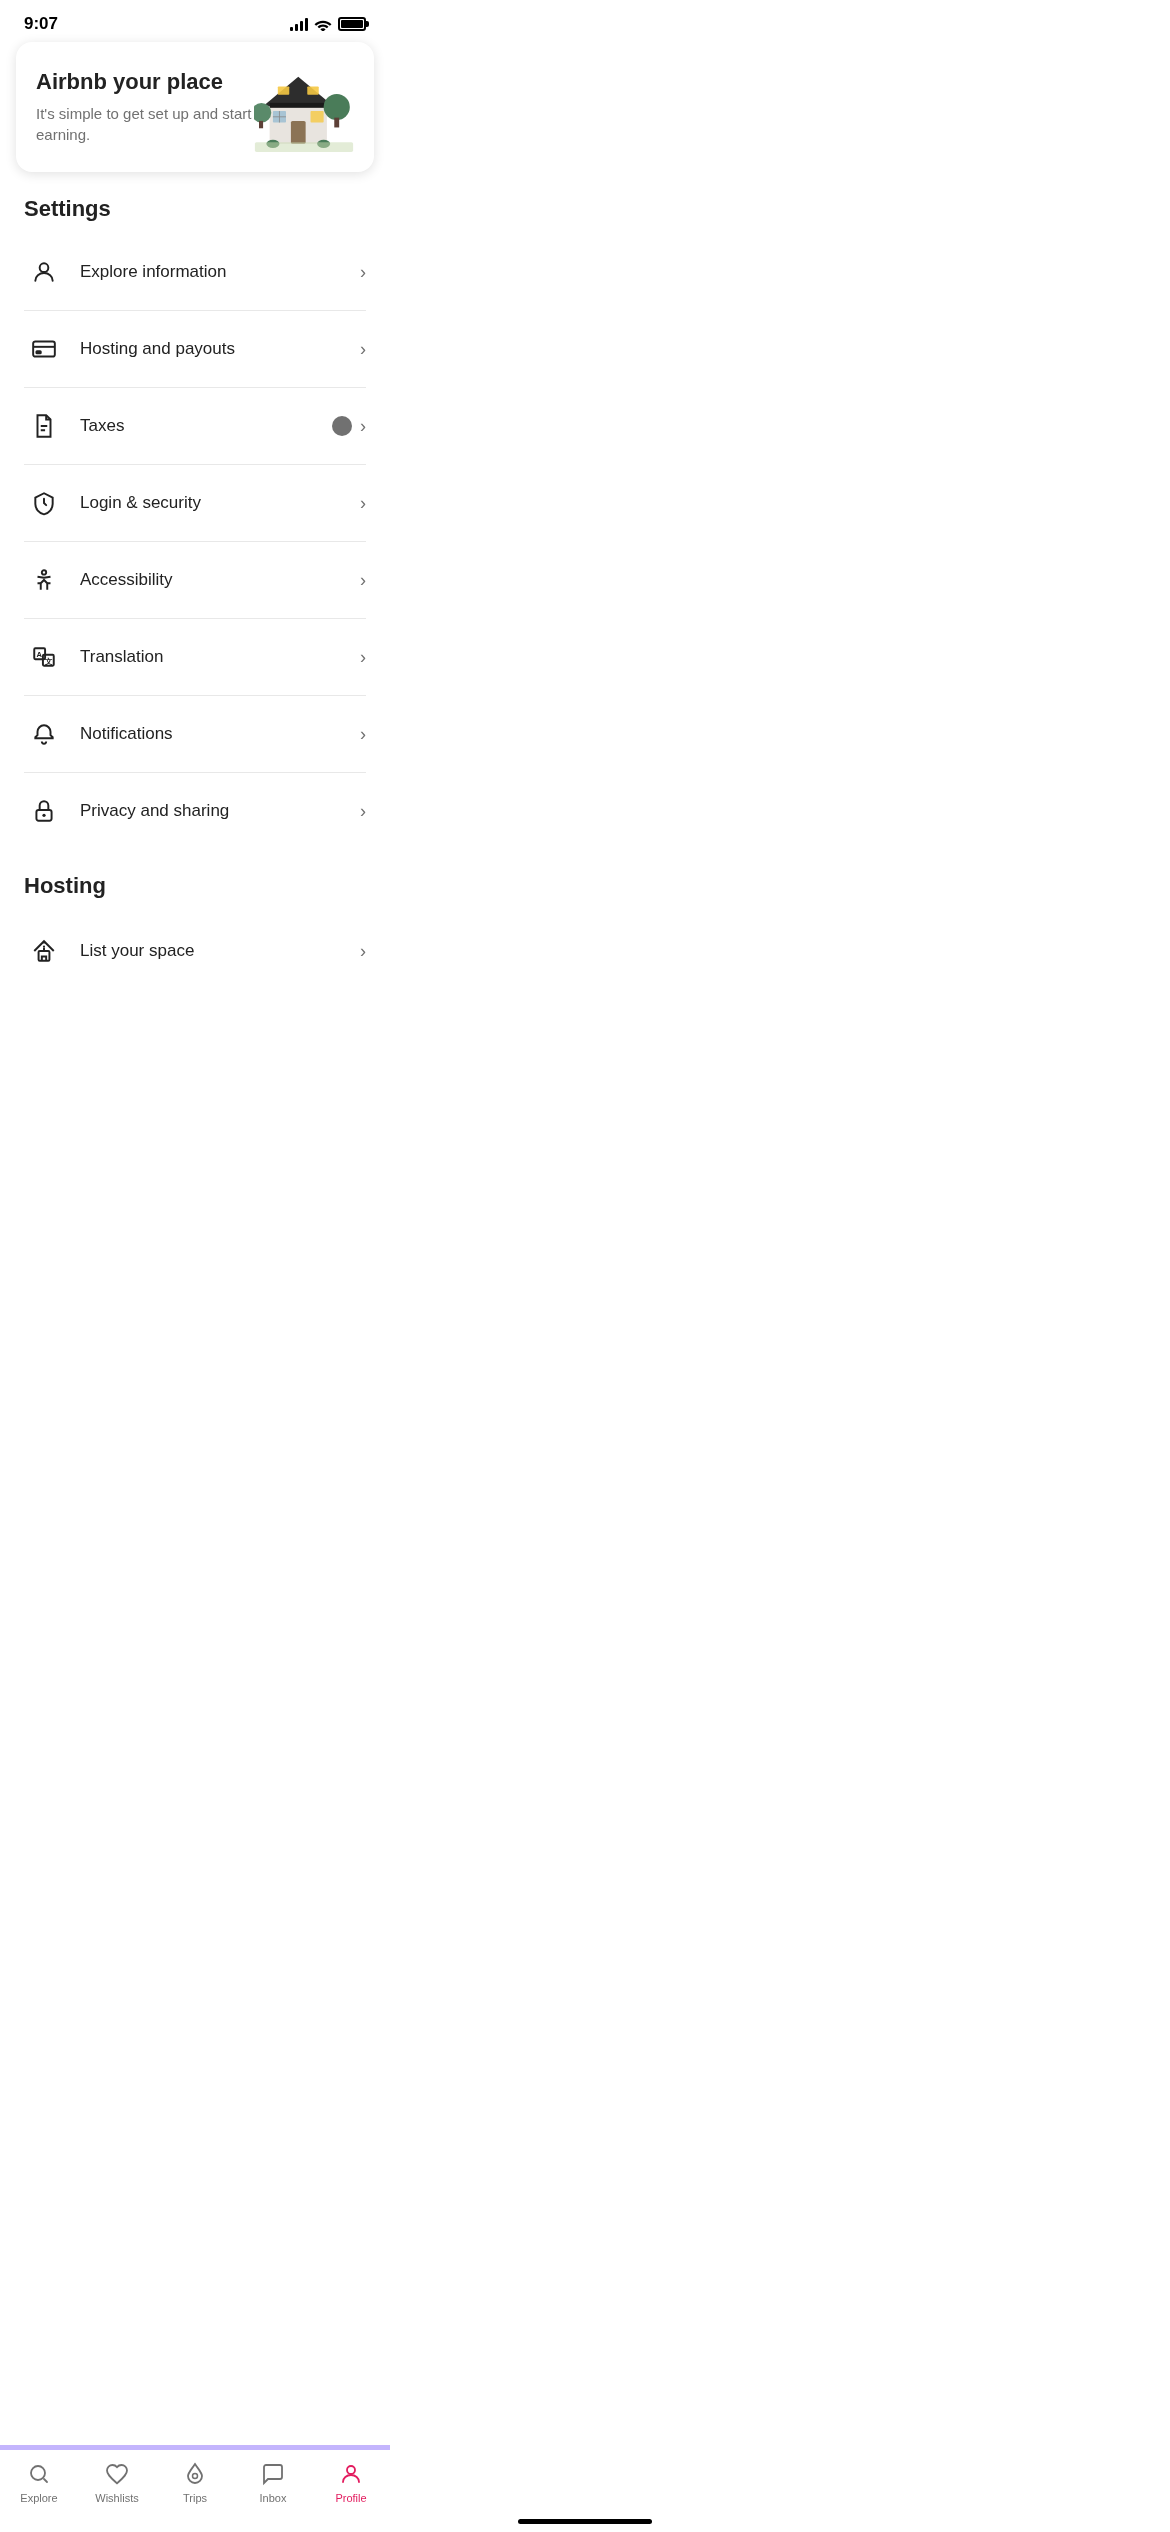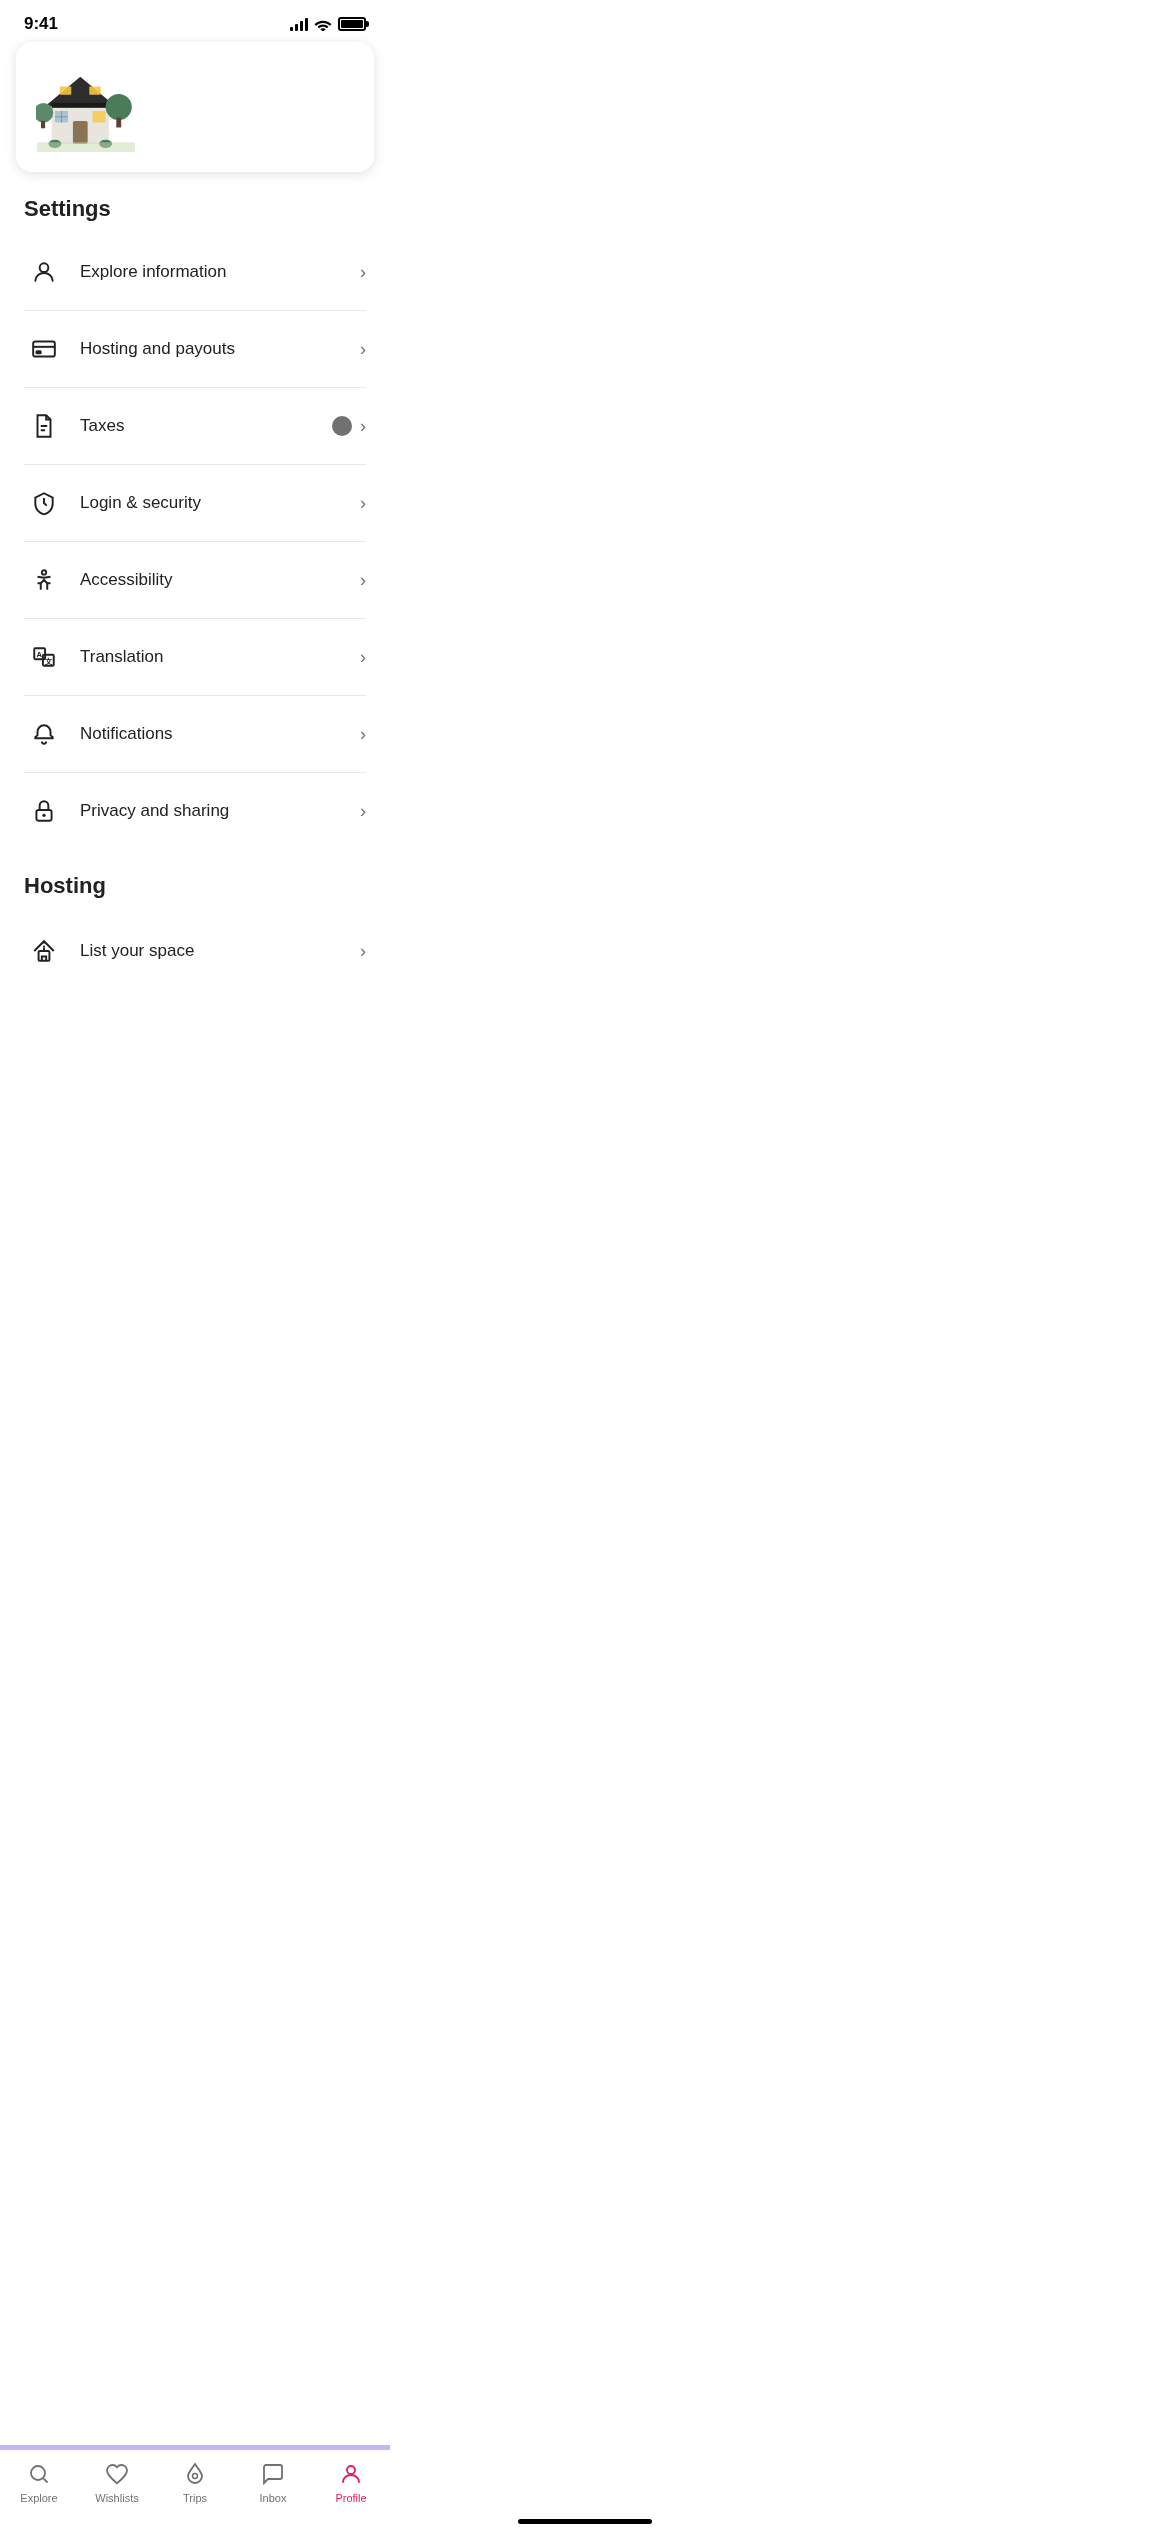--- a/index.html
+++ b/index.html
@@ -229,40 +229,44 @@
     }
 
     .content-scroll {
       padding-bottom: 100px;
     }
   </style>
 </head>
 <body>
 
 <div class="status-bar">
-  <span class="status-time">9:41</span>
+  <span class="status-time">9:07</span>
   <div class="status-icons">
     <div class="signal-bars">
       <span></span>
         <span></span>
         <span></span>
         <span></span>
     </div>
     <svg width="18" height="14" viewBox="0 0 24 18">
       <path d="M12 4.5C7.6 4.5 3.6 6.3 0.7 9.2l2.1 2.1C5 9 8.4 7.5 12 7.5s7 1.5 9.2 3.8l2.1-2.1C20.4 6.3 16.4 4.5 12 4.5zm0 5c-2.8 0-5.4 1.1-7.3 3l2.1 2.1C8 13.3 9.9 12.5 12 12.5s4 .8 5.2 2.1l2.1-2.1c-1.9-1.9-4.5-3-7.3-3zm0 5c-1.4 0-2.7.6-3.6 1.5L12 19.5l3.6-3.5c-.9-.9-2.2-1.5-3.6-1.5z" fill="#000"></path>
     </svg>
     <div class="battery-icon">
       <div class="battery-fill"></div>
     </div>
   </div>
 </div>
 
 <div class="content-scroll">
 
   <div class="airbnb-card">
+    <div class="airbnb-card-text">
+      <h2>Airbnb your place</h2>
+      <p>It's simple to get set up and start earning.</p>
+    </div>
 
     <svg class="house-illustration" viewBox="0 0 120 110" xmlns="http://www.w3.org/2000/svg">
 
       <rect x="18" y="52" width="70" height="48" rx="2" fill="#e8e4df"></rect>
 
       <polygon points="10,54 53,18 96,54" fill="#2d2d2d"></polygon>
 
       <rect x="18" y="50" width="70" height="6" fill="#1a1a1a"></rect>
 
       <rect x="28" y="30" width="14" height="10" rx="1" fill="#f5c842" opacity="0.9"></rect>

